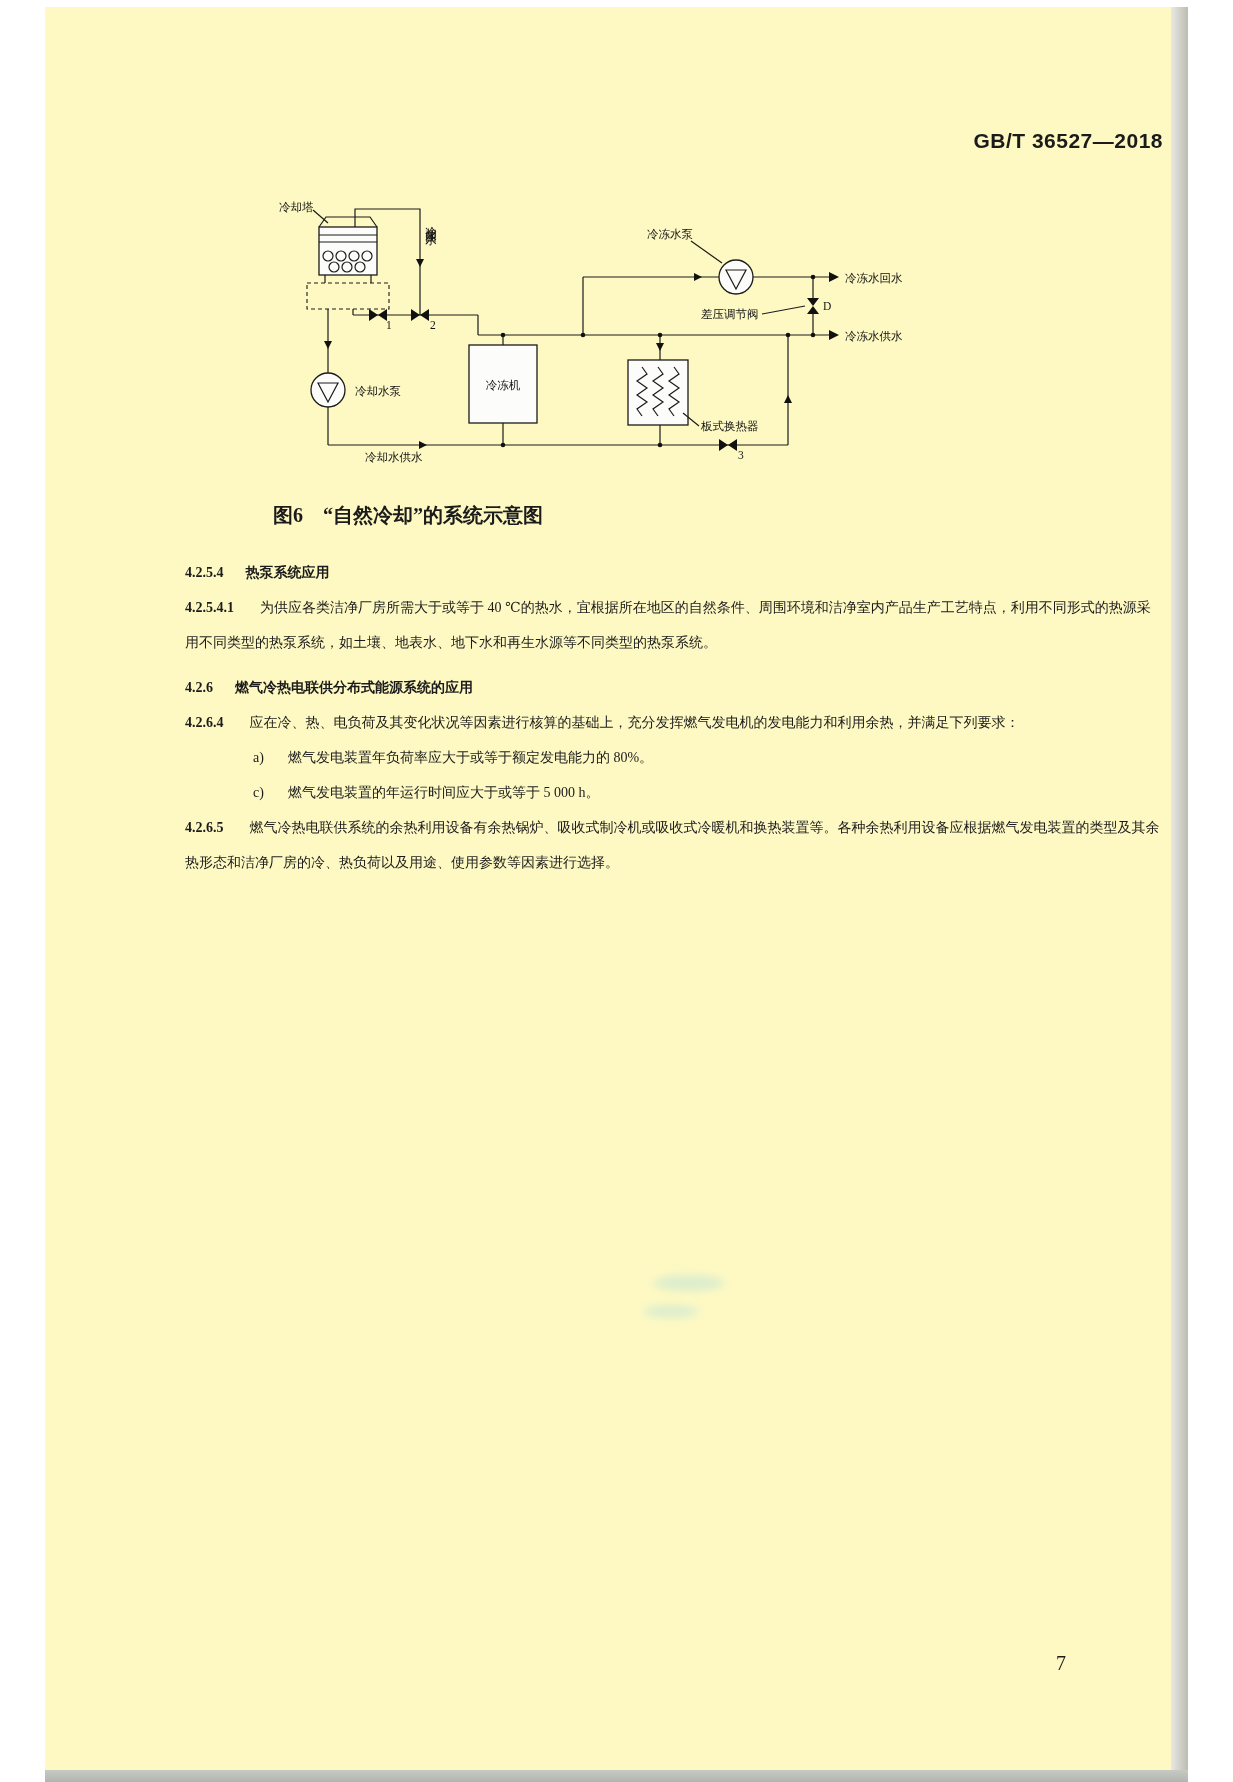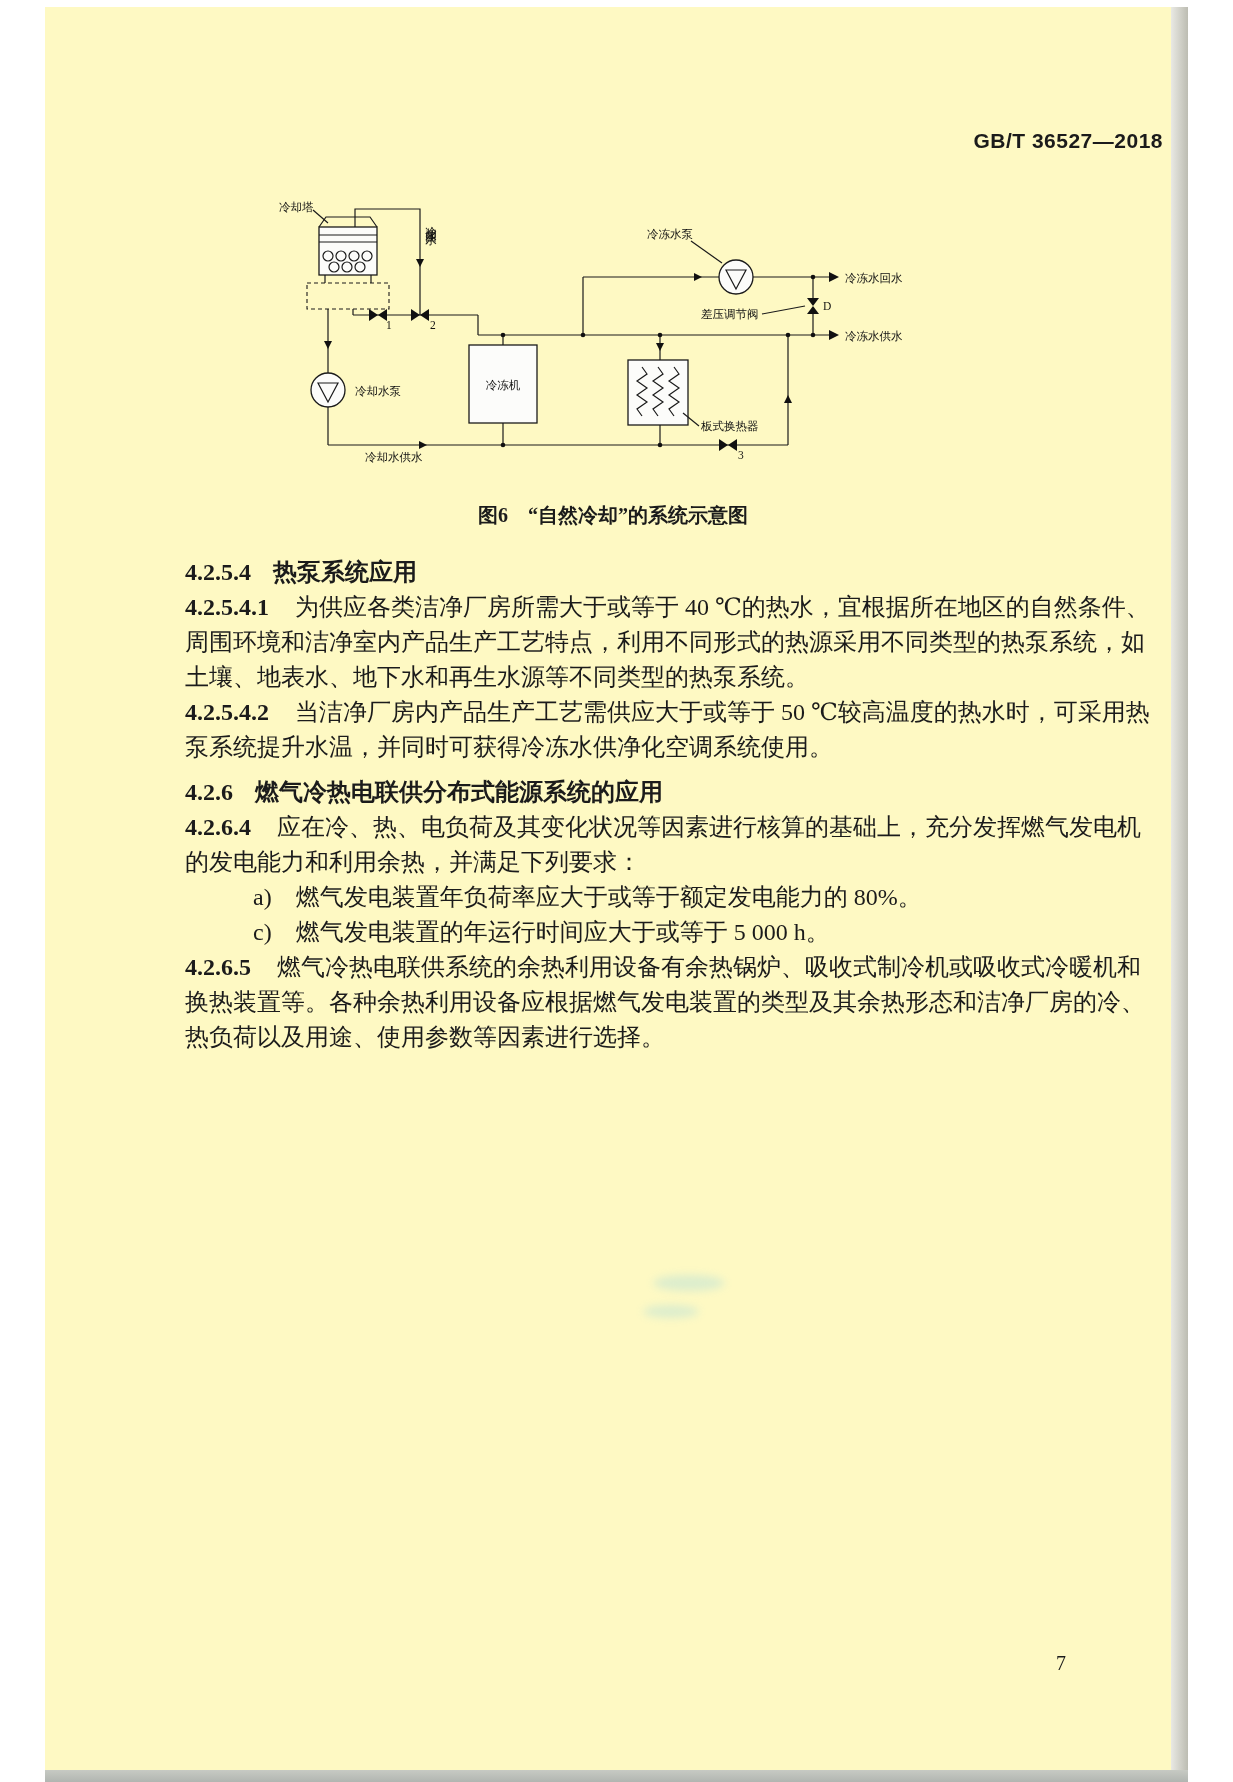--- a/index.html
+++ b/index.html
@@ -25,23 +25,23 @@
   .figure-wrap { margin-top:44px; margin-left:88px; width:680px; }
   svg.diagram { display:block; }
   svg.diagram text { font-size:11.5px; fill:#111; font-family:inherit; }
   .pipe { stroke:#1b1b1b; stroke-width:1.2; fill:none; }
   .dashed { stroke:#1b1b1b; stroke-width:1.1; fill:none; stroke-dasharray:4 3; }
   .box { stroke:#1b1b1b; stroke-width:1.3; fill:#fcfcfa; }
   .solid { fill:#111; stroke:none; }
   .vlabel { writing-mode:vertical-rl; text-orientation:upright; letter-spacing:2px; }
   .figure-caption {
     width:680px; margin-left:88px; margin-top:30px; margin-bottom:26px;
-    text-align:center; font-weight:bold; font-size:20px;
-  }
-  .bodytext { font-size:24px; line-height:35px; }
+    text-align:left; font-weight:bold; font-size:20px;
+  }
+  .bodytext { font-size:14px; line-height:35px; }
   .clause { margin:0; }
   .clause .num { font-weight:bold; margin-right:26px; white-space:nowrap; }
   .h { font-weight:bold; margin-top:10px; }
   .h .num { margin-right:22px; }
   .li { padding-left:68px; }
   .li .num { font-weight:normal; margin-right:24px; }
   .page-number { position:absolute; top:1645px; right:122px; font-size:20px; }
   .scan-edge-right {
     position:absolute; top:0; right:0; width:17px; height:100%;
     background:linear-gradient(to right,#e9e9e3,#bcbcb2);
@@ -179,21 +179,20 @@
         <text x="572" y="85">冷冻水回水</text>
         <text x="572" y="143">冷冻水供水</text>
       </svg>
     </div>
 
     <div class="figure-caption">图6　“自然冷却”的系统示意图</div>
 
     <div class="bodytext">
       <p class="clause h"><span class="num">4.2.5.4</span><span>热泵系统应用</span></p>
       <p class="clause"><span class="num">4.2.5.4.1</span><span>为供应各类洁净厂房所需大于或等于 40 ℃的热水，宜根据所在地区的自然条件、周围环境和洁净室内产品生产工艺特点，利用不同形式的热源采用不同类型的热泵系统，如土壤、地表水、地下水和再生水源等不同类型的热泵系统。</span></p>
-      <p class="clause"><span class="num">4.2.5.4.2</span><span>当洁净厂房内产品生产工艺需供应大于或等于 50 ℃较高温度的热水时，可采用热泵系统提升水温，并同时可获得冷冻水供净化空调系统使用。</span></p>
       <p class="clause h"><span class="num">4.2.6</span><span>燃气冷热电联供分布式能源系统的应用</span></p>
       <p class="clause"><span class="num">4.2.6.4</span><span>应在冷、热、电负荷及其变化状况等因素进行核算的基础上，充分发挥燃气发电机的发电能力和利用余热，并满足下列要求：</span></p>
       <p class="clause li"><span class="num">a)</span><span>燃气发电装置年负荷率应大于或等于额定发电能力的 80%。</span></p>
       <p class="clause li"><span class="num">c)</span><span>燃气发电装置的年运行时间应大于或等于 5 000 h。</span></p>
       <p class="clause"><span class="num">4.2.6.5</span><span>燃气冷热电联供系统的余热利用设备有余热锅炉、吸收式制冷机或吸收式冷暖机和换热装置等。各种余热利用设备应根据燃气发电装置的类型及其余热形态和洁净厂房的冷、热负荷以及用途、使用参数等因素进行选择。</span></p>
     </div>
 
   </div>
 
   <div class="page-number">7</div>

